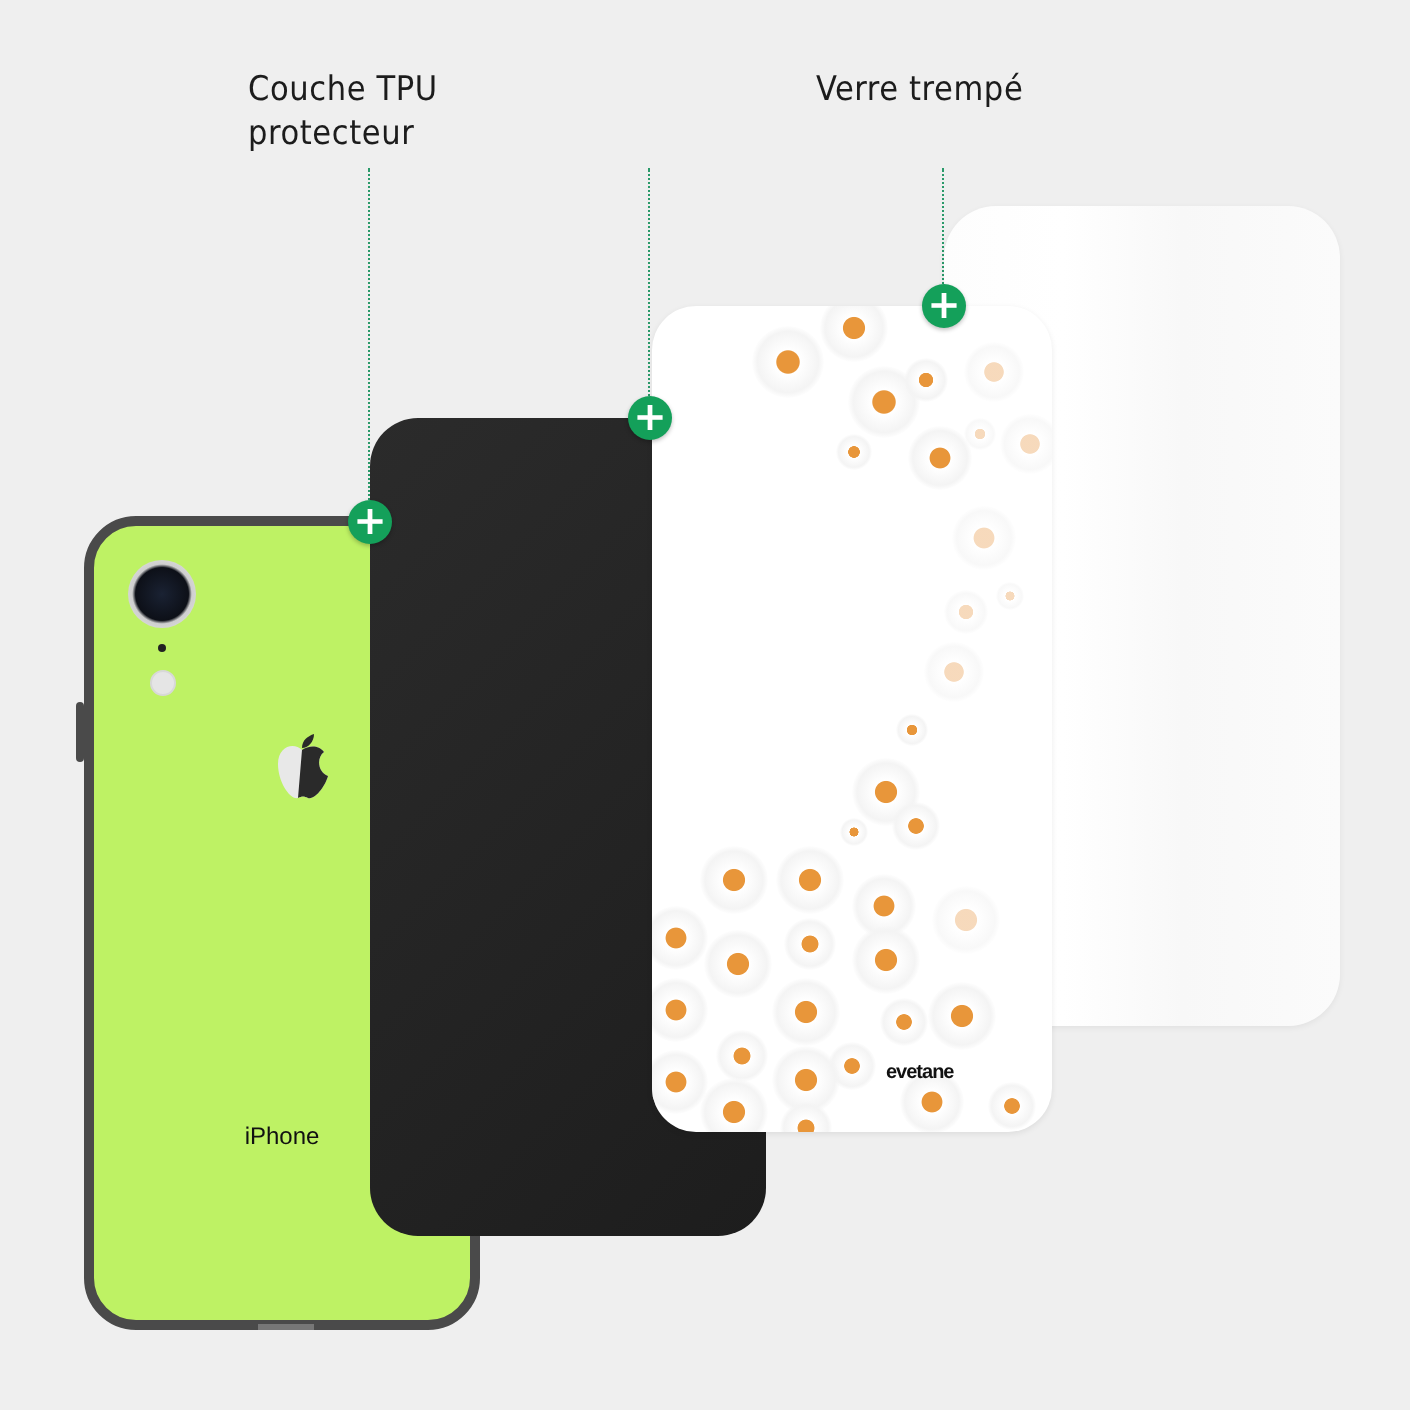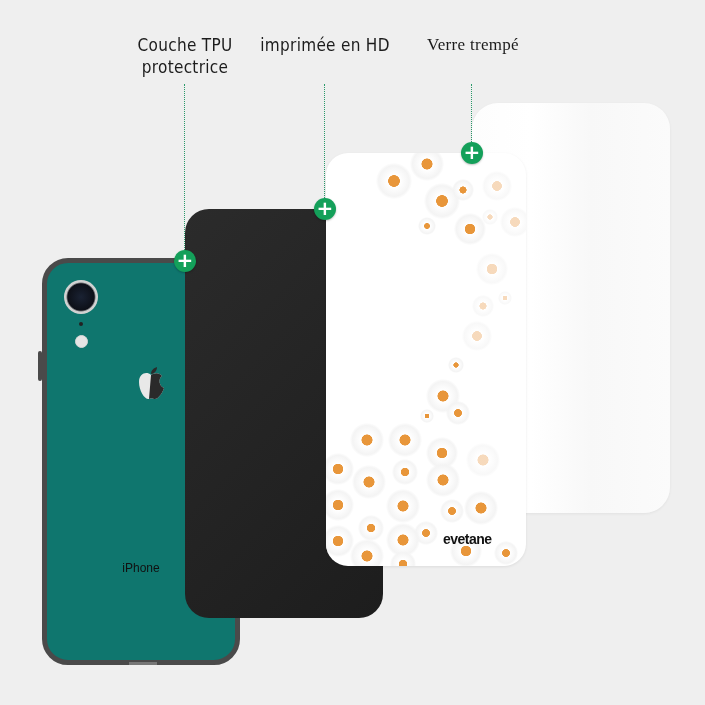--- a/index.html
+++ b/index.html
@@ -1,67 +1,66 @@
 <!DOCTYPE html>
 <html><head>
 <meta charset="utf-8">
 <style>
   html, body { margin:0; padding:0; }
   body { width:705px; height:705px; background:#efefef; position:relative; overflow:hidden;
          font-family:"DejaVu Sans", sans-serif; }
-  .label { position:absolute; text-align:center; color:#1c1c1c; font-size:17px; line-height:22px;
+  .label { position:absolute; color:#1c1c1c; font-size:17px; line-height:22px;
            letter-spacing:0.3px; font-family:"DejaVu Sans", sans-serif; font-stretch:condensed; }
   .label span { display:block; }
   .guide { position:absolute; width:0; border-left:1.5px dotted #2a9a6a; }
   .plus { position:absolute; width:22px; height:22px; border-radius:50%; background:#14a05a;
           color:#fff; font-size:20px; font-weight:bold; line-height:21px; text-align:center;
           box-shadow:0 1px 2px rgba(0,0,0,0.25); z-index:20; font-family:"DejaVu Sans", sans-serif; }
 
   
   .glass { position:absolute; left:472px; top:103px; width:198px; height:410px; border-radius:26px;
            background:linear-gradient(90deg,#fdfdfd 0%,#ffffff 30%,#f8f8f8 60%,#fbfbfb 100%);
            box-shadow:0 1px 3px rgba(0,0,0,0.06); z-index:1; }
 
   
   .illus { position:absolute; left:326px; top:153px; width:200px; height:413px; border-radius:22px;
            background:#ffffff; overflow:hidden; z-index:3; box-shadow:0 1px 3px rgba(0,0,0,0.08); }
   .daisy { position:absolute; border-radius:50%;
            background:radial-gradient(circle,#e8963a 0,#e8963a 22%,#ffffff 24%,#f4f4f4 60%,rgba(240,240,240,0) 72%); }
   .daisy.pale { background:radial-gradient(circle,#f5d3b0 0,#f5d3b0 22%,#ffffff 24%,#f7f7f7 60%,rgba(245,245,245,0) 72%); opacity:0.85; }
-  .brand { position:absolute; left:117px; top:378px; font-size:14px; font-weight:bold; color:#111;
+  .brand { position:absolute; left:117px; top:378px; font-size:10px; font-weight:bold; color:#111;
            letter-spacing:-0.5px; font-family:"Liberation Sans", sans-serif; }
 
   
   .tpu { position:absolute; left:185px; top:209px; width:198px; height:409px; border-radius:24px;
          background:linear-gradient(135deg,#2b2b2b,#1d1d1d); z-index:2; }
 
   
   .phone { position:absolute; left:42px; top:258px; width:198px; height:407px; border-radius:26px;
-           border:5px solid #4a4a4a; background:#0f766e; box-sizing:border-box; z-index:1; }
+           border:5px solid #4a4a4a; background:#bef264; box-sizing:border-box; z-index:1; }
   .side-btn { position:absolute; left:-9px; top:88px; width:4px; height:30px; background:#4a4a4a; border-radius:2px; }
   .camera { position:absolute; left:17px; top:17px; width:34px; height:34px; border-radius:50%;
             background:radial-gradient(circle,#1a2233 0,#0d1018 55%,#cfcfcf 62%,#e9e9e9 100%); }
   .mic { position:absolute; left:32px; top:59px; width:4px; height:4px; border-radius:50%; background:#222; }
   .flash { position:absolute; left:28px; top:72px; width:11px; height:11px; border-radius:50%; background:#e5e5e5; border:1px solid #d8d8d8; }
   .apple { position:absolute; left:90px; top:104px; width:28px; height:34px; }
   .iphone-text { position:absolute; left:0; width:100%; top:298px; text-align:center; font-size:12px; color:#111;
                  font-family:"Liberation Sans", sans-serif; }
   .bottom-notch { position:absolute; left:82px; bottom:-5px; width:28px; height:3px; background:#777; }
 </style>
 </head>
 <body>
 
 <div class="label" style="left:124px; top:34px; width:122px;">
   <span>Couche TPU</span>
-  <span>protectrice</span>
+  <span>protecteur</span>
 </div>
 <div class="label" style="left:248px; top:34px; width:154px;">
-  <span>imprimée en HD</span>
 </div>
-<div class="label" style="left:408px; top:34px; width:130px;font-family:Liberation Serif, serif;">
+<div class="label" style="left:408px; top:34px; width:130px;">
   <span>Verre trempé</span>
 </div>
 
 <div class="guide" style="left:184px; top:84px; height:166px;"></div>
 <div class="guide" style="left:324px; top:84px; height:116px;"></div>
 <div class="guide" style="left:471px; top:84px; height:60px;"></div>
 
 <div class="plus" style="left:174px; top:250px;">+</div>
 <div class="plus" style="left:314px; top:198px;">+</div>
 <div class="plus" style="left:461px; top:142px;">+</div>

